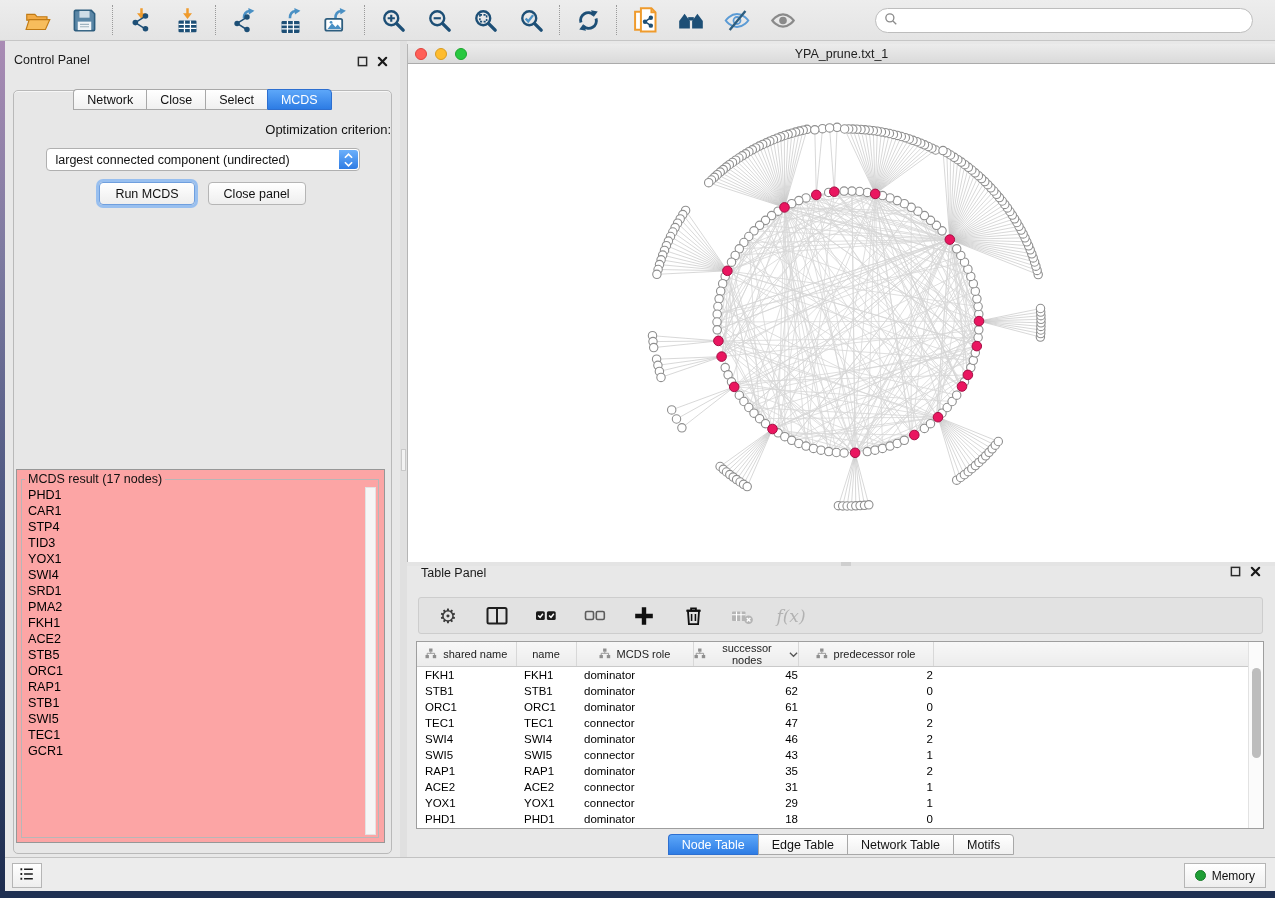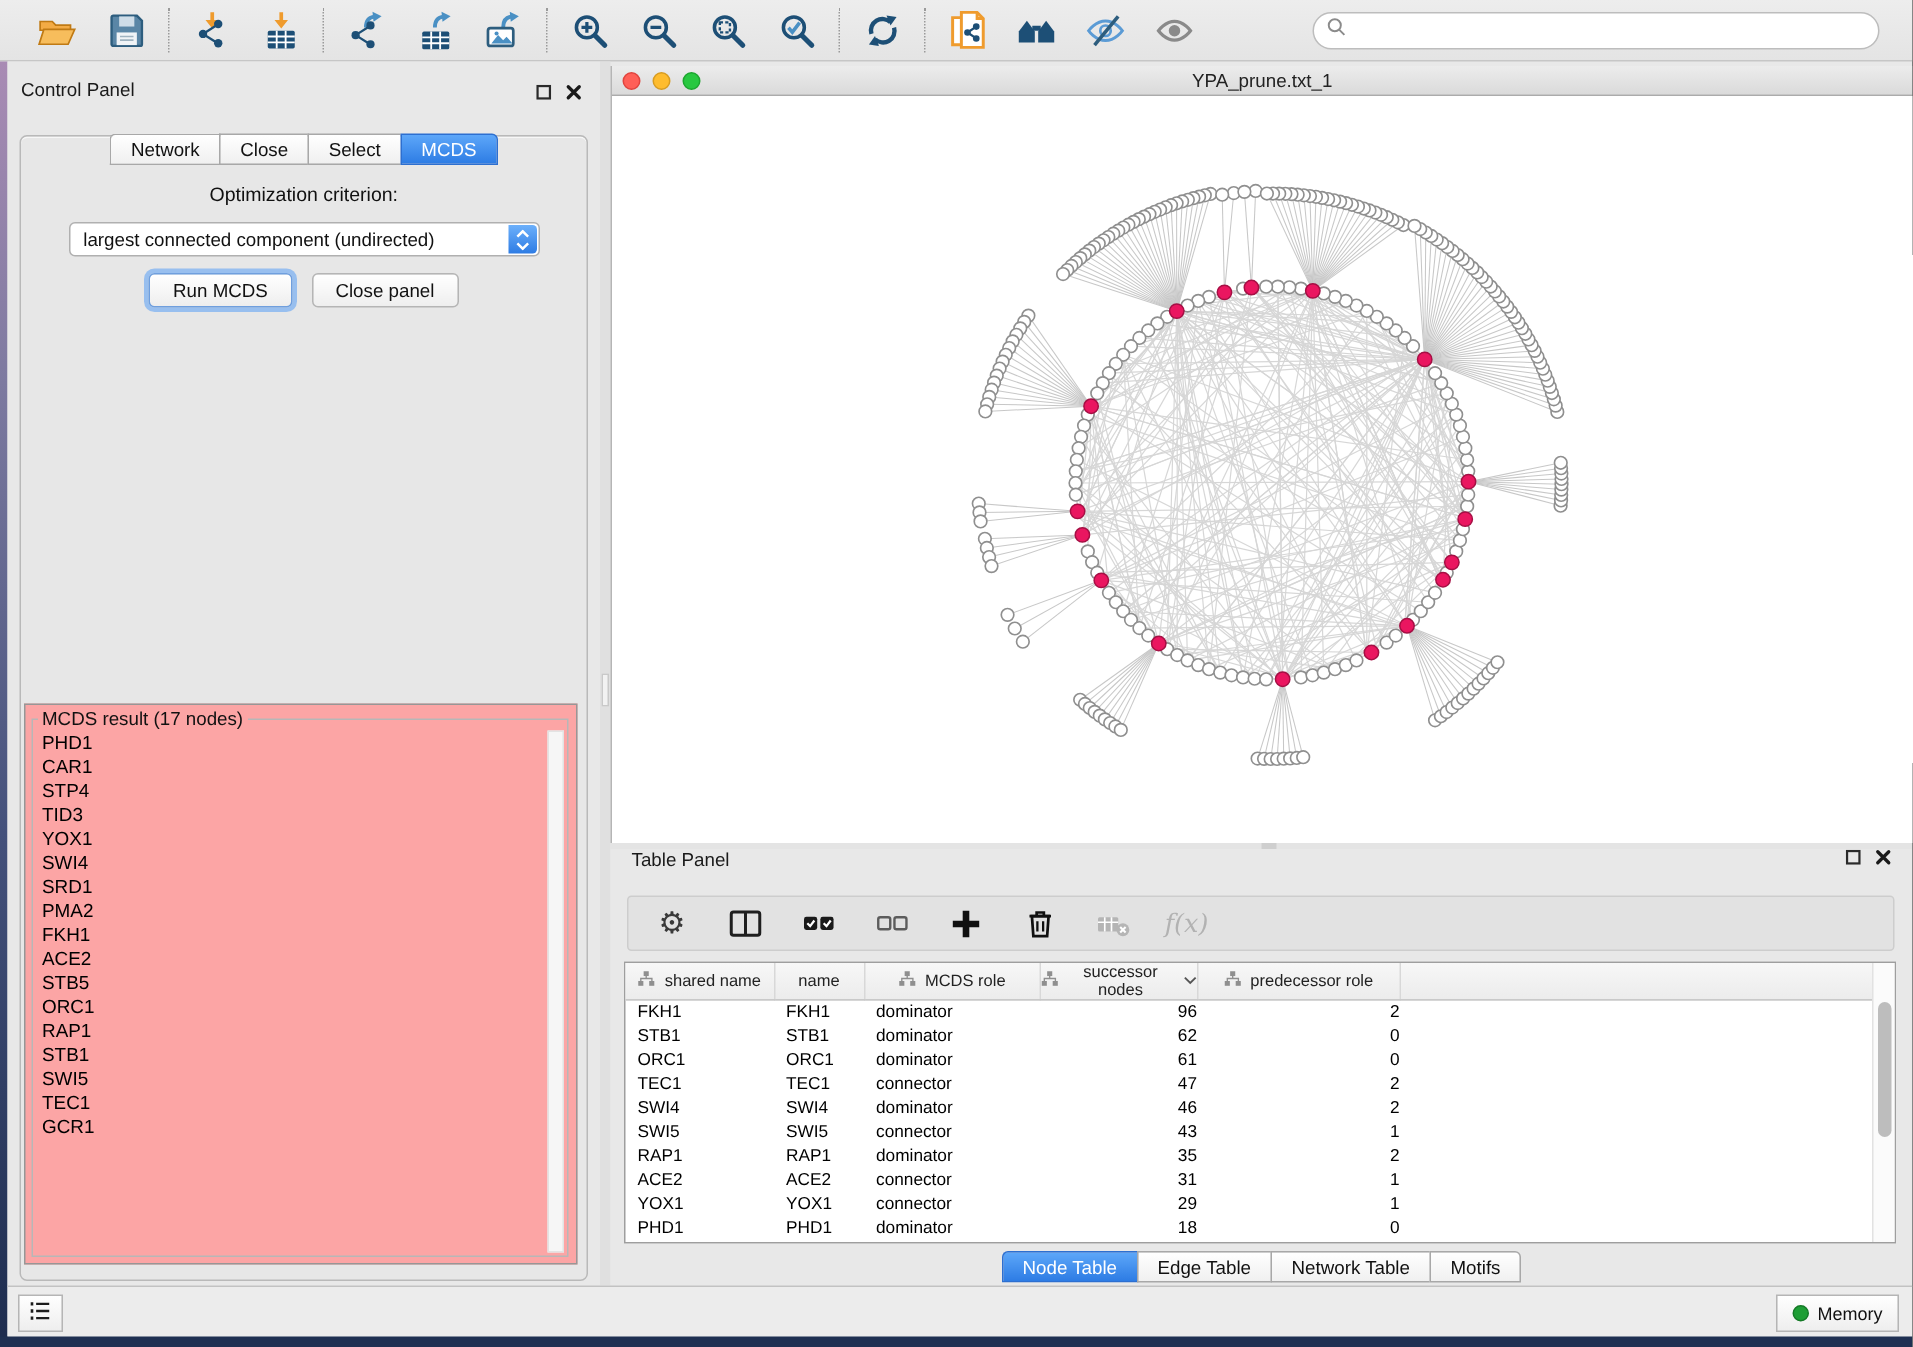--- a/index.html
+++ b/index.html
@@ -31,21 +31,21 @@
   .win-btns{margin-left:auto;display:flex;gap:9px;align-items:center;}
   .win-btns span{cursor:default;line-height:0;}
   .cp-tabs{position:absolute;left:0;top:29px;width:100%;display:flex;justify-content:center;z-index:2;margin-top:19px;}
   .tab{height:21px;padding:0 13px;font-size:12.5px;display:flex;align-items:center;border:1px solid #a8a8a8;
     border-right:none;background:linear-gradient(#ffffff,#f0f0f0);color:#111;cursor:default;}
   .tab:first-child{border-radius:4px 0 0 0;}
   .tab:last-child{border-right:1px solid #a8a8a8;border-radius:0 4px 0 0;}
   .tab.sel{background:linear-gradient(#5da7f9,#2d7ce4);color:#fff;border-color:#2d6fd0;}
   .cp-content{position:absolute;left:8px;right:8px;top:49px;bottom:3px;background:#e7e7e7;border:1px solid #b9b9b9;
     border-radius:5px;box-shadow:inset 0 1px 0 #f7f7f7;}
-  .opt-label{margin-top:31px;text-align:center;font-size:13px;color:#111;}
+  .opt-label{margin-top:31px;text-align:right;font-size:13px;color:#111;}
   .cselect{margin:11px auto 0;width:314px;height:23px;background:#fff;border:1px solid #b0b0b0;border-radius:4px;
     display:flex;align-items:center;font-size:12.5px;color:#111;padding-left:9px;position:relative;cursor:default;}
   .cselect .spinner{position:absolute;right:1px;top:1px;bottom:1px;width:19px;border-radius:0 3px 3px 0;
     background:linear-gradient(#6cb0fb,#2e7ce4);display:flex;flex-direction:column;align-items:center;justify-content:center;gap:2px;}
   .btn-row{margin-top:11px;display:flex;justify-content:center;gap:13px;}
   .btn{height:23px;padding:0 15px;font-size:12.5px;color:#111;background:linear-gradient(#ffffff,#eeeeee);
     border:1px solid #b5b5b5;border-radius:4px;cursor:default;}
   .btn.focusring{box-shadow:0 0 0 3px rgba(100,165,245,.6);border-color:#6f9fde;}
   .result-box{position:absolute;left:2px;right:6px;top:378px;bottom:10px;background:#fca5a5;border:1px solid #979797;}
   .result-box fieldset{position:absolute;inset:2px 5px 4px 4px;border:1px solid #b7b7b7;margin:0;padding:0;}
@@ -1186,21 +1186,21 @@
                 </span>
               </th>
               <th></th>
             </tr>
           </thead>
           <tbody>
             <tr>
               <td>FKH1</td>
               <td>FKH1</td>
               <td>dominator</td>
-              <td class="num1">96</td>
+              <td class="num1">45</td>
               <td class="num2">2</td>
               <td></td>
             </tr>
             <tr>
               <td>STB1</td>
               <td>STB1</td>
               <td>dominator</td>
               <td class="num1">62</td>
               <td class="num2">0</td>
               <td></td>

